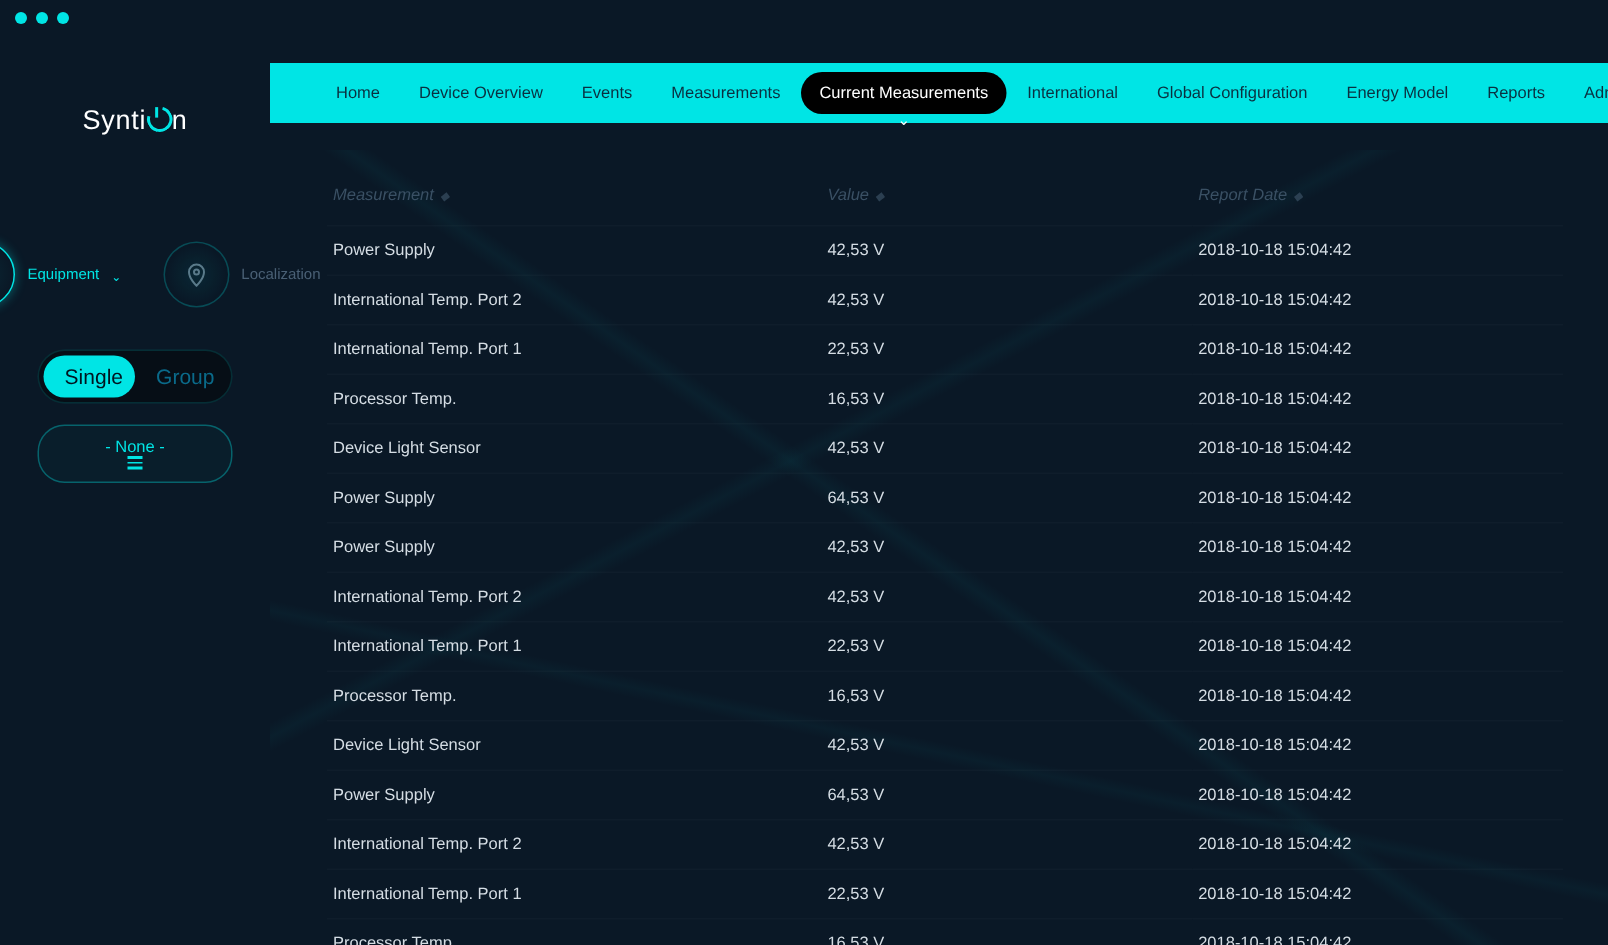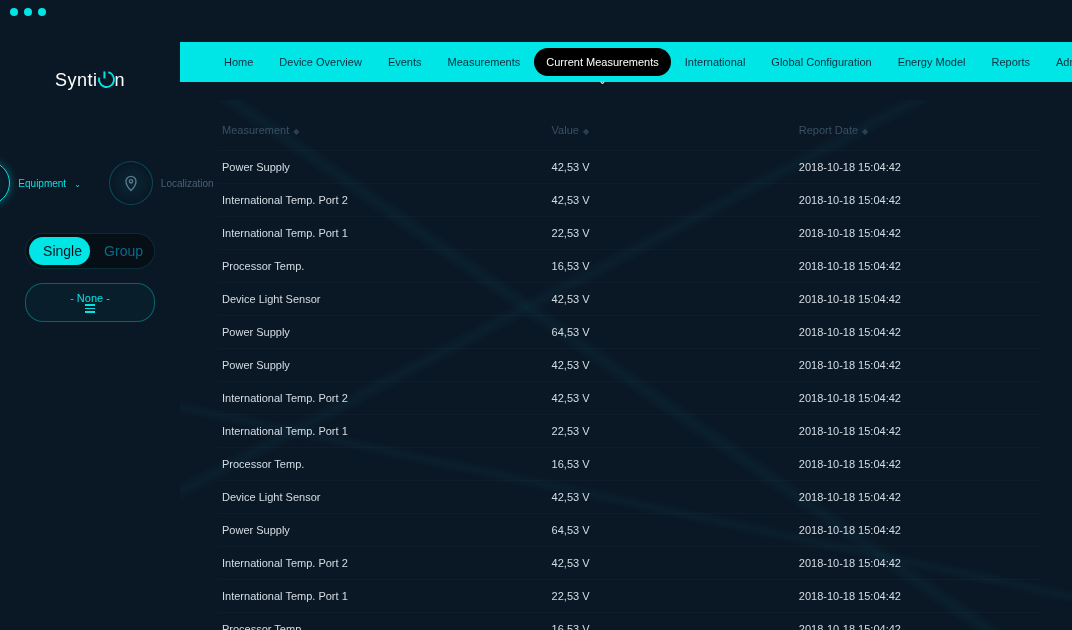--- a/index.html
+++ b/index.html
@@ -113,21 +113,21 @@
   content: ""; position: absolute; inset: 0;
   background:
     linear-gradient(35deg, transparent 48%, rgba(0,229,229,0.04) 49%, transparent 50%),
     linear-gradient(-28deg, transparent 60%, rgba(0,229,229,0.035) 61%, transparent 62%),
     linear-gradient(12deg, transparent 30%, rgba(0,229,229,0.03) 31%, transparent 32%);
   pointer-events: none;
 }
 table { width: 100%; border-collapse: collapse; font-size: 11px; position: relative; z-index: 1; }
 th {
   text-align: left; font-weight: 400; color: #3a5064;
-  padding: 6px 4px 14px; font-size: 11px;
+  padding: 6px 4px 14px; font-size: 11px; font-style: italic;
 }
 th .sort-icon { font-size: 8px; color: #3a5064; margin-left: 4px; opacity: 0.7; }
 td { padding: 10px 4px; color: #d5dde4; border: none; font-size: 11px; }
 th:nth-child(1), td:nth-child(1) { width: 40%; }
 th:nth-child(2), td:nth-child(2) { width: 30%; }
 th:nth-child(3), td:nth-child(3) { width: 30%; }
 tbody tr { border-top: 1px solid rgba(255,255,255,0.025); }
 </style>
 </head>
 <body>

